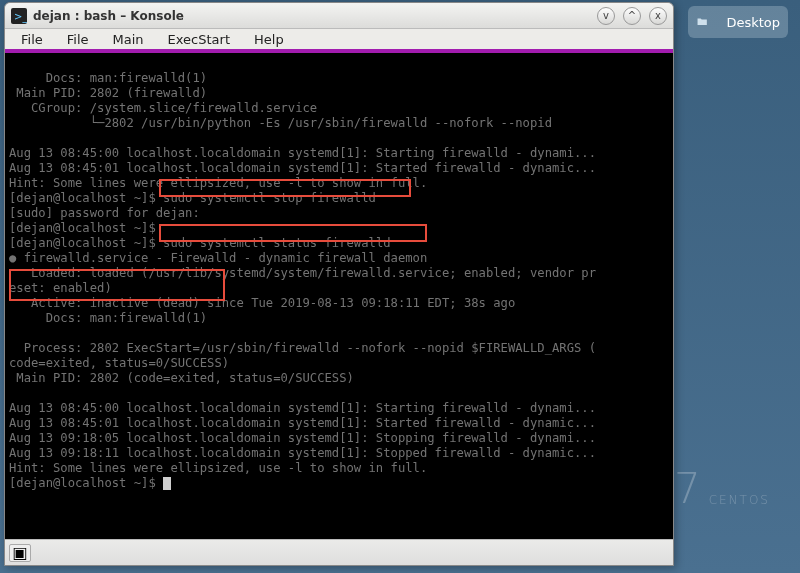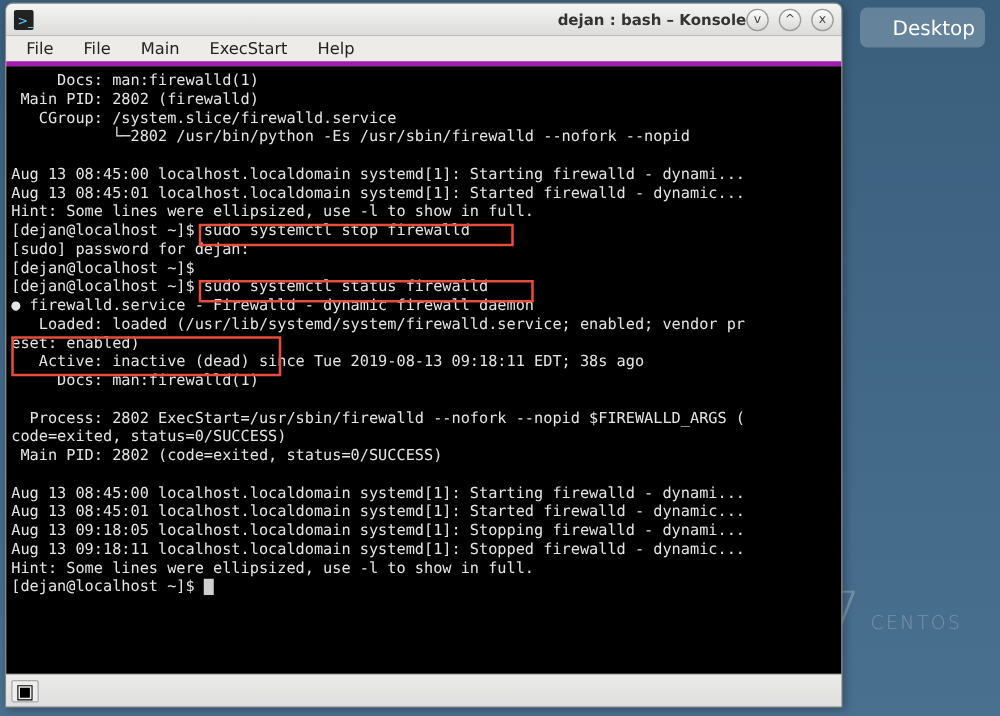--- a/index.html
+++ b/index.html
@@ -8,21 +8,21 @@
     background: linear-gradient(to bottom, #3a5f7d 0%, #4a7090 100%);
     font-family: "DejaVu Sans", Arial, sans-serif;
     overflow: hidden; position: relative;
   }
   .desktop-icon {
     position: absolute; right: 12px; top: 6px;
     width: 100px; height: 32px;
     background: rgba(200,215,225,0.3);
     border-radius: 6px; display: flex;
     align-items: center; gap: 18px;
-    padding: 4px 8px; color: #fff; font-size: 16px;
+    padding: 4px 8px; color: #fff; font-size: 13px;
   }
   .desktop-icon svg { width: 18px; height: 18px; }
   .centos-logo {
     position: absolute; right: 30px; bottom: 60px;
     color: rgba(255,255,255,0.25); font-size: 42px;
     display: flex; align-items: center; gap: 6px;
     font-weight: 200; letter-spacing: 2px;
   }
   .window {
     position: absolute; left: 4px; top: 2px;
@@ -35,44 +35,44 @@
   .titlebar {
     height: 26px; background: linear-gradient(#f4f4f2, #dcdcda);
     border-radius: 6px 6px 0 0; display: flex;
     align-items: center; padding: 0 6px;
     border-bottom: 1px solid #bbb;
   }
   .titlebar-icon {
     width: 16px; height: 16px; margin-right: 6px;
   }
   .titlebar-title {
-    flex: 1; text-align: right; font-size: 12px;
+    flex: 1; text-align: left; font-size: 12px;
     font-weight: bold; color: #333;
   }
   .titlebar-btns { display: flex; gap: 8px; }
   .titlebar-btn {
     width: 18px; height: 18px; border-radius: 50%;
     background: linear-gradient(#fdfdfd,#d8d8d6);
     border: 1px solid #999; display: flex;
     align-items: center; justify-content: center;
     font-size: 10px; color: #444; cursor: pointer;
   }
   .menubar {
     height: 24px; background: #edece9;
     border-bottom: 4px solid #a21caf; display: flex;
     align-items: center; padding: 0 4px; font-size: 13px;
   }
   .menu-item {
     padding: 2px 12px; cursor: pointer; color: #222;
   }
   .terminal {
-    flex: 1; background: #000; color: #e5e5e5;
+    flex: 1; background: #000; color: #737373;
     font-family: "DejaVu Sans Mono","Courier New",monospace;
     font-size: 12.2px; line-height: 15px;
-    padding: 4px 4px; overflow: hidden;
+    padding: 18px 4px; overflow: hidden;
     white-space: pre; position: relative;
   }
   .hlbox {
     border: 2px solid #e74c3c; position: absolute;
     pointer-events: none;
   }
   .tabbar {
     height: 26px; background: linear-gradient(#ebebe9,#dedede);
     border-top: 1px solid #bbb; display: flex;
     align-items: center; padding: 0 4px; gap: 6px;
@@ -96,21 +96,21 @@
 
 <div class="desktop-icon">
   <svg viewBox="0 0 24 24" fill="#cfe0ec">
       <path d="M3 5h6l2 2h10v11H3z"></path>
     </svg>
   <span>Desktop</span>
 </div>
 
 <div class="centos-logo">
   <span>7</span>
-  <span style="font-size:15px;align-self:flex-end;margin-bottom:6px">CENTOS</span>
+  <span style="font-size:12px;align-self:flex-end;margin-bottom:6px">CENTOS</span>
 </div>
 
 <div class="window">
   <div class="titlebar">
     <svg class="titlebar-icon" viewBox="0 0 16 16">
         <rect width="16" height="16" rx="2" fill="#222"></rect>
         <text x="3" y="12" font-size="10" fill="#6cf">&gt;_</text>
       </svg>
     <div class="titlebar-title">dejan : bash – Konsole</div>
     <div class="titlebar-btns">

